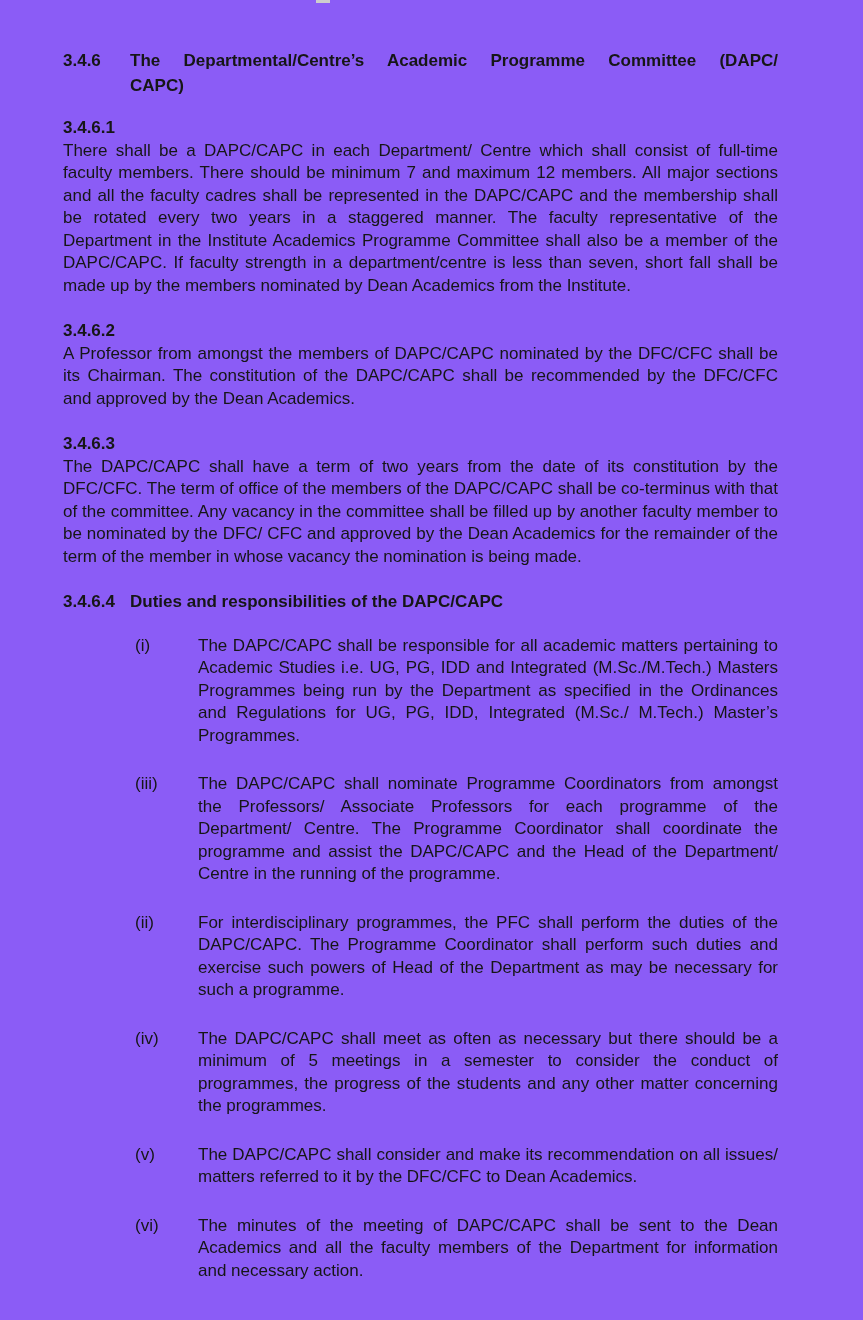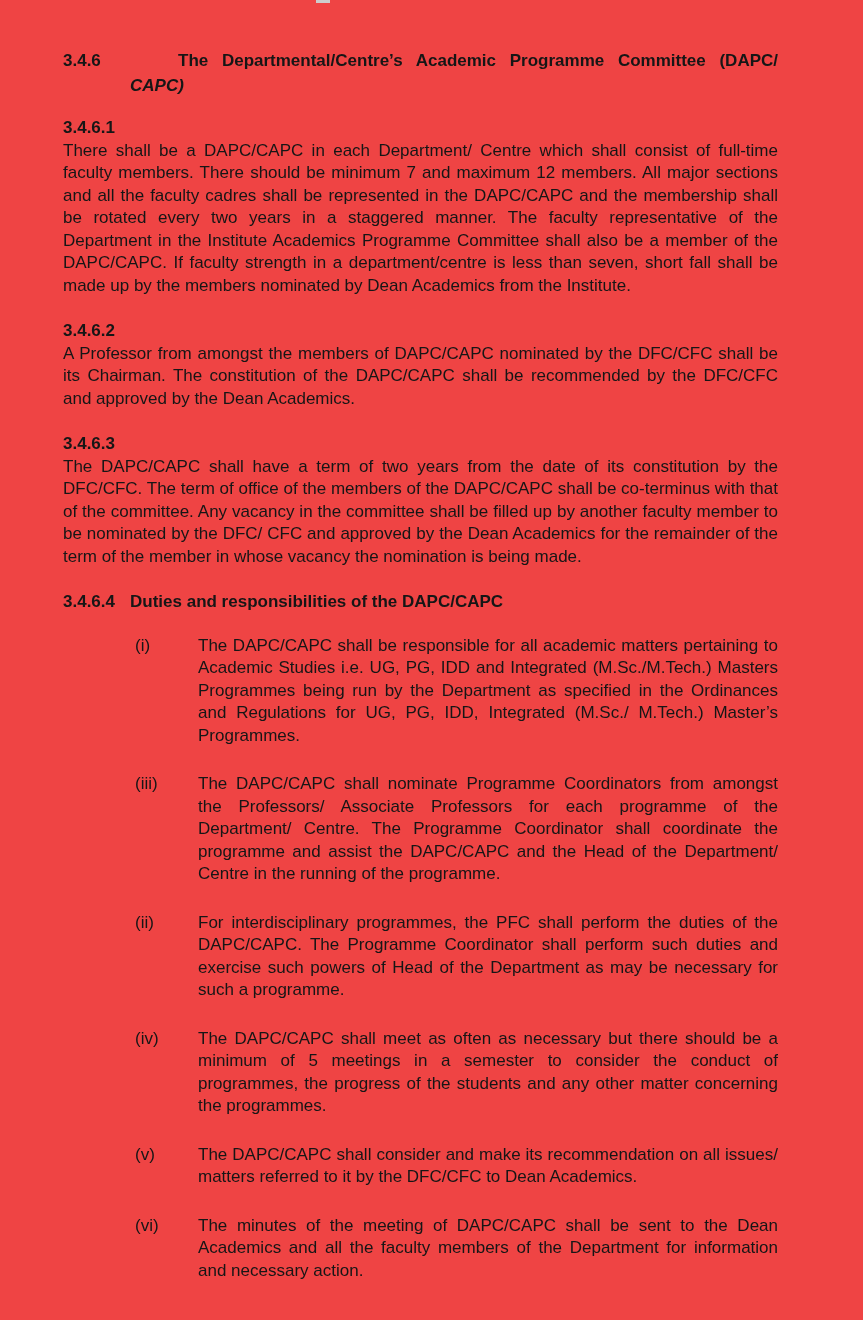--- a/index.html
+++ b/index.html
@@ -5,21 +5,21 @@
   html, body {
     margin: 0;
     padding: 0;
     background: #ffffff;
   }
   .page {
     position: relative;
     width: 863px;
     height: 1320px;
     box-sizing: border-box;
-    background: #ef4444;
+    background: #8b5cf6;
     color: #161616;
     font-family: "Liberation Sans", sans-serif;
     font-size: 17px;
     line-height: 22.5px;
     padding: 48px 85px 0 63px;
     overflow: hidden;
   }
   .scan-artifact {
     position: absolute;
     top: 0;
@@ -36,23 +36,22 @@
   }
   .num-col {
     width: 67px;
     flex-shrink: 0;
   }
   .heading-title { flex: 1; }
   .heading-line1 {
     display: block;
     text-align: justify;
     text-align-last: justify;
-    margin-left: 48px;
   }
-  .heading-line2 { display: block; font-style: italic; }
+  .heading-line2 { display: block; }
   .para {
     display: flex;
     margin-bottom: 23px;
     flex-direction: column;
   }
   .para-num {
     width: 67px;
     flex-shrink: 0;
     font-weight: 700;
   }

